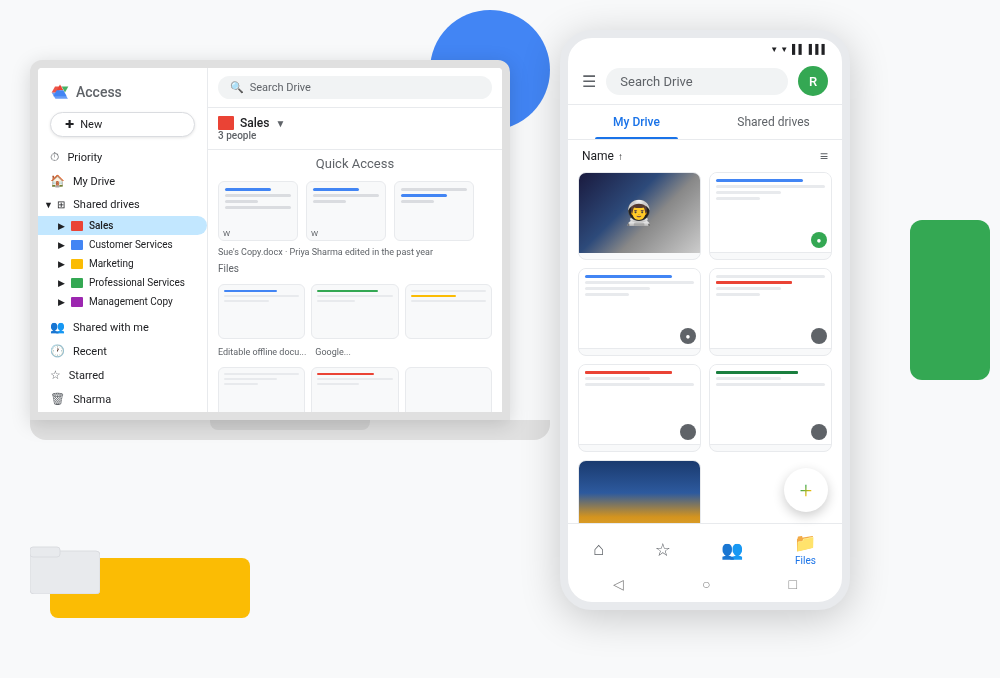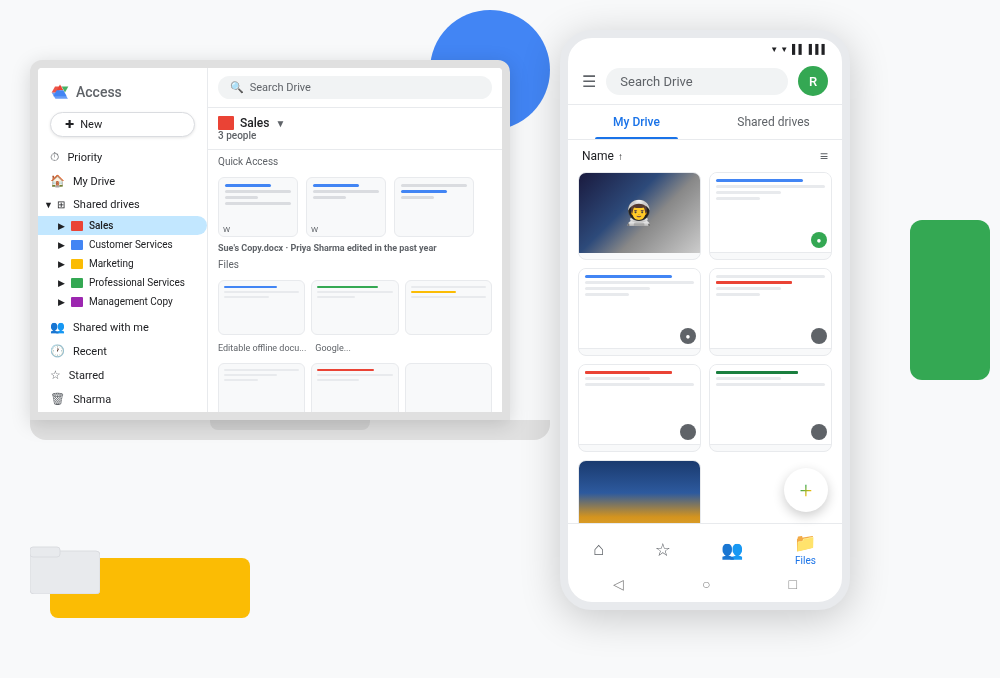--- a/index.html
+++ b/index.html
@@ -181,22 +181,23 @@
     .sales-header {
       padding: 8px 10px;
       font-size: 12px;
       font-weight: 500;
       color: #202124;
       border-bottom: 1px solid #e8eaed;
     }
     .sales-sub { font-size: 10px; color: #5f6368; }
     .quick-access-label {
       padding: 6px 10px;
-      font-size: 10px;
+      font-size: 13px;
       color: #5f6368;
+      text-align: center;
     }
     .file-thumbnails {
       display: flex;
       gap: 8px;
       padding: 4px 10px;
       overflow: hidden;
     }
     .file-thumb {
       width: 80px;
       height: 60px;
@@ -596,21 +597,21 @@
             <div class="file-thumb-label">W</div>
           </div>
           <div class="file-thumb">
             <div class="file-thumb-lines">
               <div class="file-thumb-line"></div>
               <div class="file-thumb-line blue"></div>
               <div class="file-thumb-line short"></div>
             </div>
           </div>
         </div>
-        <div style="font-size:10px;color:#5f6368;padding:2px 10px 0;font-size:9px;font-weight:bold;">Sue's Copy.docx · Priya Sharma edited in the past year</div>
+        <div style="font-size:10px;color:#5f6368;padding:2px 10px 0;font-size:9px;">Sue's Copy.docx · Priya Sharma edited in the past year</div>
         <div class="files-label">Files</div>
         <div class="file-grid">
           <div class="file-card">
             <div style="padding:5px;">
               <div style="height:2px;background:#4285f4;border-radius:1px;margin-bottom:3px;width:70%;"></div>
               <div style="height:2px;background:#e8eaed;border-radius:1px;margin-bottom:3px;"></div>
               <div style="height:2px;background:#e8eaed;border-radius:1px;width:60%;"></div>
             </div>
           </div>
           <div class="file-card">

